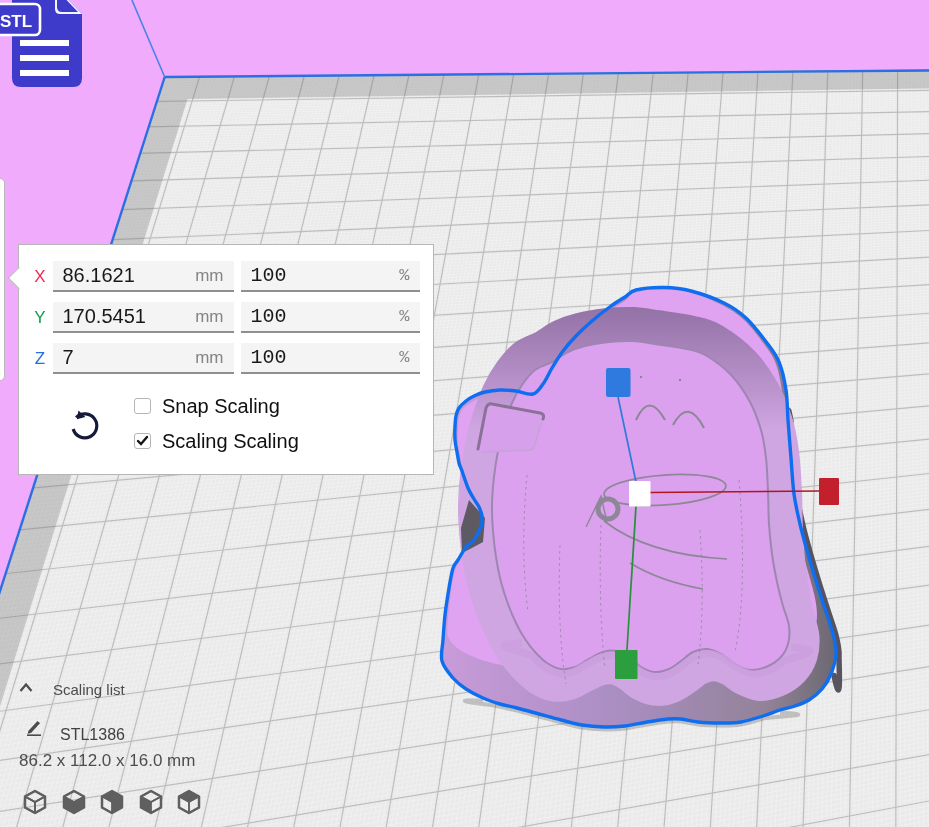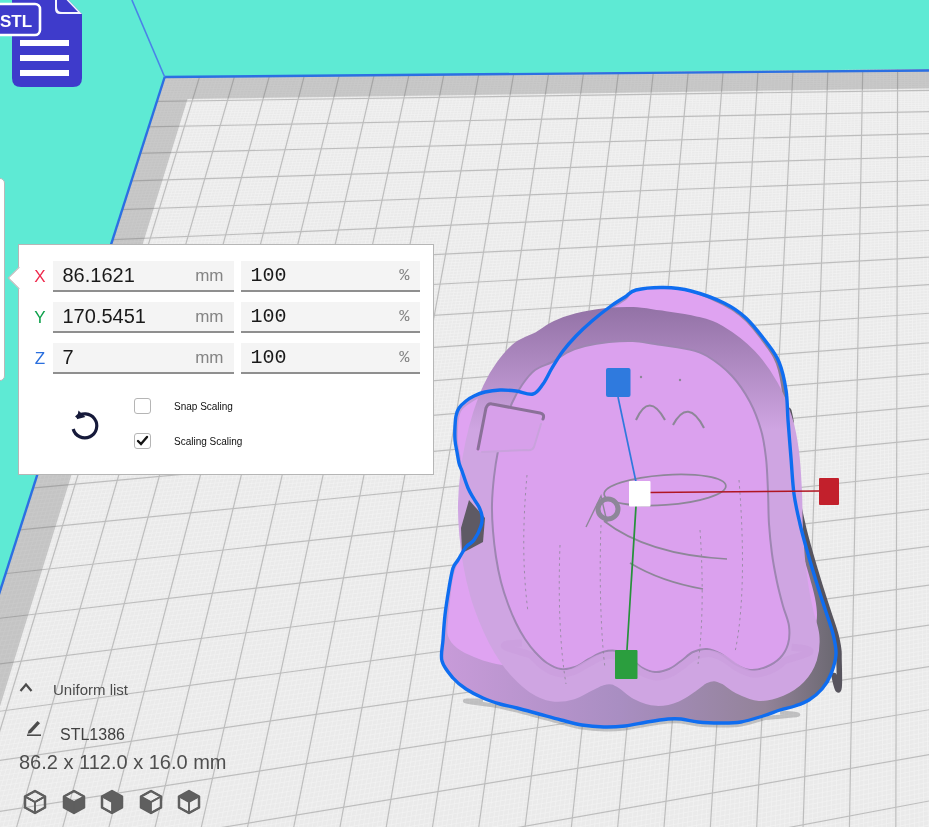--- a/index.html
+++ b/index.html
@@ -1,16 +1,16 @@
 <!DOCTYPE html>
 <html><head>
 <meta charset="utf-8">
 <style>
   html,body{margin:0;padding:0;background:#f8f8f8;}
-  #stage{position:relative;width:929px;height:827px;overflow:hidden;background:#5eead4;
+  #stage{position:relative;width:929px;height:827px;overflow:hidden;background:#f0abfc;
          font-family:"Liberation Sans","DejaVu Sans",sans-serif;}
   #scene{position:absolute;left:0;top:0;}
 
   
   .toolbar-sliver{position:absolute;left:-30px;top:178px;width:33px;height:201px;
     background:#ffffff;border:1px solid #b9b9b9;border-radius:5px;}
 
   
   .scale-panel{position:absolute;left:18px;top:244px;width:416px;height:231px;
     background:#ffffff;border:1px solid #b6b6b6;box-sizing:border-box;}
@@ -26,21 +26,21 @@
   .field .unit{position:absolute;right:10px;top:0;font-size:17px;line-height:29px;color:#848484;}
   .field.mm{left:33.5px;width:181px;}
   .field.pct{left:221.5px;width:179px;font-family:Liberation Mono, monospace;}
   .row-x{top:16px;} .row-y{top:57px;} .row-z{top:98px;}
   .reset-wrap{position:absolute;left:47px;top:163px;width:36px;height:36px;}
   .cb-row{position:absolute;left:115px;height:20px;}
   .cb-row .cb{position:absolute;left:0;top:0;width:15px;height:14px;background:#fff;
     border:1.5px solid #b5b5b5;border-radius:3px;}
   .cb-row .cb svg{display:none;position:absolute;left:1px;top:0px;}
   .cb-row.checked .cb svg{display:block;}
-  .cb-row .cb-label{position:absolute;left:40px;top:0px;font-size:10px;line-height:17px;color:#101010;white-space:nowrap;}
+  .cb-row .cb-label{position:absolute;left:28px;top:0px;font-size:20px;line-height:17px;color:#101010;white-space:nowrap;}
   .cb-snap{top:153px;} .cb-uniform{top:188px;}
 
   
   .stl-badge{position:absolute;left:0px;top:-6px;}
 
   
   .objectlist{position:absolute;left:0;top:0;}
   .ol-text{position:absolute;font-size:15px;color:#4b4b4b;white-space:nowrap;}
 </style>
 </head>
@@ -747,29 +747,29 @@
           </svg>
       </span>
       <span class="cb-label">Scaling Scaling</span>
     </div>
   </div>
 
   <div class="objectlist">
     <svg style="position:absolute;left:19px;top:682px;" width="14" height="12" viewBox="0 0 14 12">
       <path d="M1.5 9 L7 2.5 L12.5 9" fill="none" stroke="#4b4b4b" stroke-width="2.2"></path>
     </svg>
-    <div class="ol-text" style="left:53px;top:681px;">Uniform list</div>
+    <div class="ol-text" style="left:53px;top:681px;">Scaling list</div>
 
     <svg style="position:absolute;left:24px;top:718px;" width="20" height="18" viewBox="0 0 20 18">
       <path d="M4.5 12.8 L13.5 3 L16 5.2 L7 15 L3.6 15.8 Z" fill="#4b4b4b"></path>
       <rect x="3" y="16.4" width="14" height="1.7" fill="#4b4b4b"></rect>
     </svg>
     <div class="ol-text" style="left:60px;top:717px;font-size:16px;color:#414141;margin-top:9px;">STL1386</div>
 
-    <div class="ol-text" style="left:19px;top:751px;font-size:20px;color:#4e4e4e;">86.2 x 112.0 x 16.0 mm</div>
+    <div class="ol-text" style="left:19px;top:751px;font-size:17px;color:#4e4e4e;">86.2 x 112.0 x 16.0 mm</div>
 
     <div id="viewcubes">
         <svg width="26" height="26" viewBox="0 0 26 26" style="position: absolute; left: 22px; top: 789px;">
           <path d="M13 2 L23 7.5 L23 18.5 L13 24 L3 18.5 L3 7.5 Z" fill="none" stroke="#5f5f5f" stroke-width="2.5" stroke-linejoin="round"></path>
           <path d="M13 2 L23 7.5 L13 13 L3 7.5 Z" fill="none" stroke="#5f5f5f" stroke-width="1.6" stroke-linejoin="round"></path>
           <path d="M3 7.5 L13 13 L13 24 L3 18.5 Z" fill="none" stroke="#5f5f5f" stroke-width="1.6" stroke-linejoin="round"></path>
           <path d="M23 7.5 L13 13 L13 24 L23 18.5 Z" fill="none" stroke="#5f5f5f" stroke-width="1.6" stroke-linejoin="round"></path>
           <path d="M13 13 L13 24 M13 13 L3 7.5 M13 13 L23 7.5" fill="none" stroke="#5f5f5f" stroke-width="1.6" stroke-linejoin="round"></path>
         </svg>
         <svg width="26" height="26" viewBox="0 0 26 26" style="position: absolute; left: 60.6px; top: 789px;">

